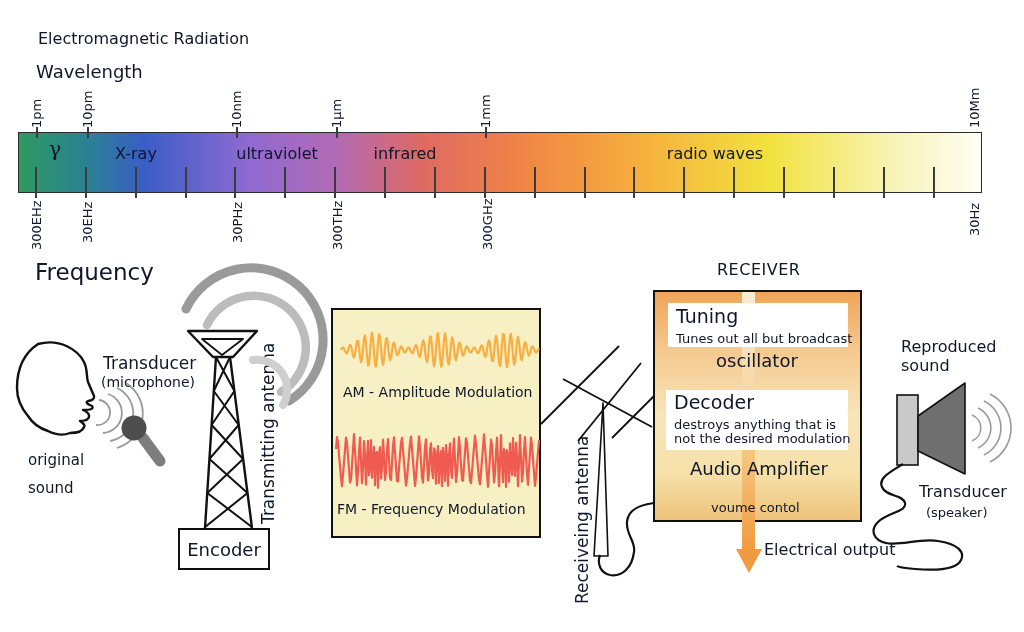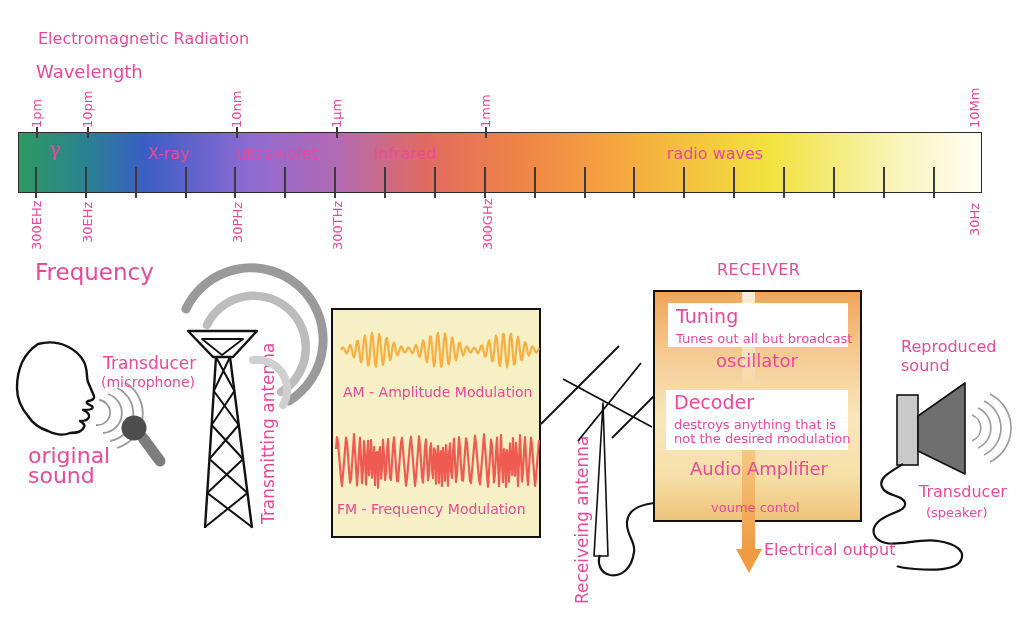--- a/index.html
+++ b/index.html
@@ -1,32 +1,32 @@
 <!DOCTYPE html>
 <html><head>
 <meta charset="utf-8">
 <style>
   html,body{margin:0;padding:0;background:#fff;}
   #stage{position:relative;width:1024px;height:632px;background:#fff;overflow:hidden;
-         font-family:"DejaVu Sans",sans-serif;color:#ec4899;}
+         font-family:"DejaVu Sans",sans-serif;color:#0f172a;}
   .abs{position:absolute;}
   .h-title{font-size:16px;}
   .h-wave{font-size:18px;}
   .h-freq{font-size:23px;text-align:right;}
   #bar{position:absolute;left:18px;top:132px;width:964px;height:61px;border:1.5px solid #2b2b2b;box-sizing:border-box;}
   .tick{position:absolute;top:167px;width:2px;height:31px;background:#3b3b3b;}
   .stub{position:absolute;top:127px;width:2px;height:11px;background:#3b3b3b;}
   .vlab{position:absolute;font-size:13px;white-space:nowrap;transform:rotate(-90deg);transform-origin:0 0;line-height:15px;}
   .band{position:absolute;top:144px;transform:translateX(-50%);font-size:16px;white-space:nowrap;}
   .band.gamma{top:137px;font-size:21px;font-family:"DejaVu Serif",serif;}
   #art{position:absolute;left:0;top:0;z-index:2;pointer-events:none;}
   .lbl{position:absolute;white-space:nowrap;}
   #tx-transducer{left:103px;top:353px;font-size:17px;}
   #tx-transducer-sub{left:101px;top:374px;font-size:14px;}
-  #tx-original{left:28px;top:446px;font-size:22px;width:95px;line-height:20px;white-space:normal;}
+  #tx-original{left:28px;top:446px;font-size:15px;width:95px;line-height:28px;white-space:normal;}
   #tx-antenna{left:258px;top:524px;font-size:17px;transform:rotate(-90deg);transform-origin:0 0;}
   #rx-antenna{left:572px;top:604px;font-size:17px;transform:rotate(-90deg);transform-origin:0 0;}
   #encoder{position:absolute;left:178px;top:528px;width:92px;height:42px;background:#fff;border:2px solid #111;
            box-sizing:border-box;display:flex;align-items:center;justify-content:center;font-size:18px;z-index:1;}
   #modbox{position:absolute;left:331px;top:308px;width:210px;height:230px;background:#f7f0c4;border:2px solid #111;box-sizing:border-box;z-index:1;}
   #am-label{left:343px;top:384px;font-size:14px;z-index:3;}
   #fm-label{left:337px;top:501px;font-size:14px;z-index:3;}
   #receiver-title{left:717px;top:260px;font-size:16px;letter-spacing:.5px;z-index:3;}
   #rxbox{position:absolute;left:653px;top:290px;width:209px;height:232px;border:2px solid #111;box-sizing:border-box;z-index:1;
          background:linear-gradient(180deg,#efa558 0%,#f5c88d 25%,#f8e6bb 55%,#f6e0a8 80%,#eec37a 100%);}
@@ -90,21 +90,21 @@
       <div class="stub" style="left: 485px;"></div>
       <div class="vlab" style="left: 478px; top: 128px;">1mm</div>
       <div class="vlab" style="left: 967px; top: 128px;">10Mm</div>
       <div class="vlab" style="left: 29px; top: 250px;">300EHz</div>
       <div class="vlab" style="left: 80px; top: 243px;">30EHz</div>
       <div class="vlab" style="left: 230px; top: 243px;">30PHz</div>
       <div class="vlab" style="left: 330px; top: 250px;">300THz</div>
       <div class="vlab" style="left: 480px; top: 250px;">300GHz</div>
       <div class="vlab" style="left: 967px; top: 236px;">30Hz</div>
       <div class="band gamma" style="left: 55px;">γ</div>
-      <div class="band" style="left: 169px; text-align: right;">X-ray</div>
+      <div class="band" style="left: 136px; text-align: right;">X-ray</div>
       <div class="band" style="left: 277px;">ultraviolet</div>
       <div class="band" style="left: 405px;">infrared</div>
       <div class="band" style="left: 715px;">radio waves</div>
     </div>
 
   <svg id="art" width="1024" height="632" viewBox="0 0 1024 632">
 
     <path d="M186,309 A72,72 0 1 1 289,401" fill="none" stroke="#9a9a9a" stroke-width="9" stroke-linecap="round"></path>
     <path d="M207,325 A52,52 0 1 1 281,392" fill="none" stroke="#bcbcbc" stroke-width="8.5" stroke-linecap="round"></path>
     <path d="M253,360 A30,30 0 0 1 283,405" fill="none" stroke="#cfcfcf" stroke-width="8" stroke-linecap="round"></path>
@@ -136,20 +136,21 @@
     <path d="M990,394 A38,38 0 0 1 990,462" fill="none" stroke="#9a9a9a" stroke-width="1.6"></path>
     <path d="M903,464 C890,472 878,478 882,487 C886,497 903,494 905,503 C907,512 888,512 878,522 C870,530 873,540 886,543 C900,546 920,538 938,541 C958,544 965,552 961,560 C957,569 940,571 915,569 C905,568 898,567 897,566" fill="none" stroke="#111" stroke-width="2.2"></path>
   <path d="M341.0,350.0 L342.0,348.1 L343.0,347.4 L344.0,348.5 L345.0,350.9 L346.0,353.1 L347.0,353.3 L348.0,351.0 L349.0,347.4 L350.0,344.9 L351.0,345.9 L352.0,350.3 L353.0,355.4 L354.0,357.4 L355.0,354.1 L356.0,347.0 L357.0,341.0 L358.0,340.9 L359.0,347.6 L360.0,357.1 L361.0,362.4 L362.0,359.2 L363.0,348.8 L364.0,338.4 L365.0,335.5 L366.0,343.0 L367.0,356.0 L368.0,365.5 L369.0,364.3 L370.0,352.9 L371.0,339.1 L372.0,332.6 L373.0,338.3 L374.0,352.3 L375.0,364.6 L376.0,366.7 L377.0,357.2 L378.0,342.9 L379.0,334.0 L380.0,336.4 L381.0,348.0 L382.0,360.3 L383.0,364.9 L384.0,359.1 L385.0,347.6 L386.0,338.7 L387.0,338.2 L388.0,345.6 L389.0,355.0 L390.0,360.1 L391.0,357.8 L392.0,350.8 L393.0,344.2 L394.0,342.5 L395.0,345.9 L396.0,351.3 L397.0,355.0 L398.0,354.8 L399.0,351.5 L400.0,348.0 L401.0,346.4 L402.0,347.4 L403.0,349.9 L404.0,352.0 L405.0,352.6 L406.0,351.4 L407.0,349.4 L408.0,347.7 L409.0,347.6 L410.0,349.2 L411.0,351.6 L412.0,353.3 L413.0,352.8 L414.0,350.0 L415.0,346.5 L416.0,345.0 L417.0,347.0 L418.0,351.9 L419.0,356.3 L420.0,356.8 L421.0,352.1 L422.0,344.9 L423.0,340.4 L424.0,342.4 L425.0,350.5 L426.0,359.2 L427.0,362.2 L428.0,356.5 L429.0,345.4 L430.0,336.6 L431.0,336.9 L432.0,346.7 L433.0,359.6 L434.0,366.3 L435.0,361.7 L436.0,348.5 L437.0,336.0 L438.0,333.1 L439.0,342.0 L440.0,356.6 L441.0,366.6 L442.0,364.9 L443.0,352.9 L444.0,339.2 L445.0,333.3 L446.0,339.1 L447.0,352.0 L448.0,362.9 L449.0,364.3 L450.0,356.0 L451.0,344.3 L452.0,337.4 L453.0,339.6 L454.0,348.5 L455.0,357.4 L456.0,360.4 L457.0,356.1 L458.0,348.5 L459.0,342.9 L460.0,342.8 L461.0,347.4 L462.0,352.8 L463.0,355.5 L464.0,354.1 L465.0,350.4 L466.0,347.1 L467.0,346.3 L468.0,348.0 L469.0,350.6 L470.0,352.5 L471.0,352.5 L472.0,350.9 L473.0,348.8 L474.0,347.5 L475.0,347.9 L476.0,349.9 L477.0,352.2 L478.0,353.3 L479.0,352.1 L480.0,349.0 L481.0,345.9 L482.0,345.3 L483.0,348.3 L484.0,353.3 L485.0,356.8 L486.0,355.7 L487.0,350.0 L488.0,343.2 L489.0,340.5 L490.0,344.5 L491.0,353.3 L492.0,360.8 L493.0,361.2 L494.0,353.3 L495.0,342.2 L496.0,335.7 L497.0,339.1 L498.0,350.7 L499.0,362.5 L500.0,366.0 L501.0,358.2 L502.0,344.3 L503.0,333.9 L504.0,334.7 L505.0,346.3 L506.0,360.5 L507.0,367.4 L508.0,362.1 L509.0,348.5 L510.0,336.2 L511.0,333.8 L512.0,342.6 L513.0,356.0 L514.0,364.6 L515.0,362.8 L516.0,352.5 L517.0,341.3 L518.0,336.9 L519.0,341.7 L520.0,351.5 L521.0,359.3 L522.0,360.0 L523.0,354.0 L524.0,346.3 L525.0,342.1 L526.0,343.7 L527.0,349.1 L528.0,354.2 L529.0,355.6 L530.0,353.2 L531.0,349.2 L532.0,346.5 L533.0,346.5 L534.0,348.7 L535.0,351.4 L536.0,352.7 L537.0,352.1 L538.0,350.2 L539.0,348.3 " fill="none" stroke="#f9ae42" stroke-width="2.2" stroke-linejoin="round"></path>
       <path d="M336.0,449.0 L337.0,437.1 L338.0,442.7 L339.0,454.5 L340.0,466.2 L341.0,478.0 L342.0,486.2 L343.0,474.3 L344.0,462.3 L345.0,450.1 L346.0,437.7 L347.0,442.9 L348.0,455.8 L349.0,469.0 L350.0,482.7 L351.0,479.3 L352.0,464.8 L353.0,449.7 L354.0,434.0 L355.0,450.4 L356.0,467.6 L357.0,485.5 L358.0,471.5 L359.0,451.6 L360.0,437.5 L361.0,459.7 L362.0,483.3 L363.0,467.7 L364.0,441.1 L365.0,454.9 L366.0,484.6 L367.0,460.1 L368.0,440.8 L369.0,475.3 L370.0,464.9 L371.0,440.0 L372.0,477.8 L373.0,459.8 L374.0,446.8 L375.0,485.2 L376.0,453.0 L377.0,452.0 L378.0,487.8 L379.0,453.7 L380.0,447.2 L381.0,478.6 L382.0,467.7 L383.0,439.6 L384.0,455.0 L385.0,480.0 L386.0,472.3 L387.0,450.0 L388.0,439.1 L389.0,459.0 L390.0,478.0 L391.0,480.0 L392.0,462.8 L393.0,446.4 L394.0,437.3 L395.0,452.4 L396.0,466.9 L397.0,481.0 L398.0,481.4 L399.0,468.1 L400.0,455.2 L401.0,442.6 L402.0,437.8 L403.0,450.0 L404.0,462.0 L405.0,473.9 L406.0,485.7 L407.0,478.5 L408.0,466.8 L409.0,455.0 L410.0,443.2 L411.0,436.7 L412.0,448.7 L413.0,460.9 L414.0,473.2 L415.0,485.9 L416.0,477.2 L417.0,464.0 L418.0,450.4 L419.0,436.3 L420.0,446.2 L421.0,461.3 L422.0,477.0 L423.0,482.6 L424.0,465.5 L425.0,447.5 L426.0,439.4 L427.0,459.4 L428.0,480.4 L429.0,473.3 L430.0,449.7 L431.0,443.3 L432.0,469.8 L433.0,478.1 L434.0,448.4 L435.0,450.9 L436.0,483.8 L437.0,457.8 L438.0,446.0 L439.0,483.0 L440.0,455.2 L441.0,451.2 L442.0,486.2 L443.0,447.9 L444.0,458.0 L445.0,481.0 L446.0,445.2 L447.0,457.2 L448.0,485.8 L449.0,454.4 L450.0,443.3 L451.0,471.4 L452.0,478.0 L453.0,453.0 L454.0,438.6 L455.0,460.9 L456.0,482.0 L457.0,474.0 L458.0,455.1 L459.0,437.0 L460.0,448.1 L461.0,464.5 L462.0,480.2 L463.0,480.7 L464.0,466.1 L465.0,452.1 L466.0,438.4 L467.0,442.8 L468.0,455.7 L469.0,468.4 L470.0,480.8 L471.0,483.1 L472.0,471.0 L473.0,459.1 L474.0,447.3 L475.0,435.6 L476.0,444.2 L477.0,455.9 L478.0,467.7 L479.0,479.6 L480.0,484.4 L481.0,472.2 L482.0,459.8 L483.0,447.2 L484.0,434.3 L485.0,447.0 L486.0,460.6 L487.0,474.6 L488.0,486.8 L489.0,471.7 L490.0,456.0 L491.0,439.7 L492.0,445.5 L493.0,463.5 L494.0,482.4 L495.0,473.7 L496.0,452.6 L497.0,437.7 L498.0,461.3 L499.0,486.3 L500.0,463.2 L501.0,435.1 L502.0,462.6 L503.0,482.1 L504.0,449.2 L505.0,453.2 L506.0,487.0 L507.0,450.1 L508.0,455.8 L509.0,481.8 L510.0,443.3 L511.0,463.1 L512.0,475.0 L513.0,438.1 L514.0,465.8 L515.0,475.8 L516.0,442.8 L517.0,456.5 L518.0,486.3 L519.0,461.6 L520.0,435.1 L521.0,458.0 L522.0,481.6 L523.0,472.1 L524.0,451.0 L525.0,437.0 L526.0,455.9 L527.0,473.9 L528.0,484.9 L529.0,468.5 L530.0,452.8 L531.0,437.7 L532.0,444.9 L533.0,458.9 L534.0,472.5 L535.0,485.8 L536.0,477.3 L537.0,464.7 L538.0,452.3 L539.0,440.1 " fill="none" stroke="#ef5b50" stroke-width="2.2" stroke-linejoin="round"></path>
     </svg>
 
   <div class="lbl" id="tx-transducer">Transducer</div>
   <div class="lbl" id="tx-transducer-sub">(microphone)</div>
   <div class="lbl" id="tx-original">original sound</div>
   <div class="lbl" id="tx-antenna">Transmitting antenna</div>
+  <div id="encoder">Encoder</div>
 
   <div id="modbox"></div>
   <div class="lbl" id="fm-label">FM - Frequency Modulation</div>
   <div class="lbl" id="am-label">AM - Amplitude Modulation</div>
 
   <div class="lbl" id="rx-antenna">Receiveing antenna</div>
 
   <div class="lbl" id="receiver-title">RECEIVER</div>
   <div id="rxbox"></div>
   <div id="stripe"></div>

